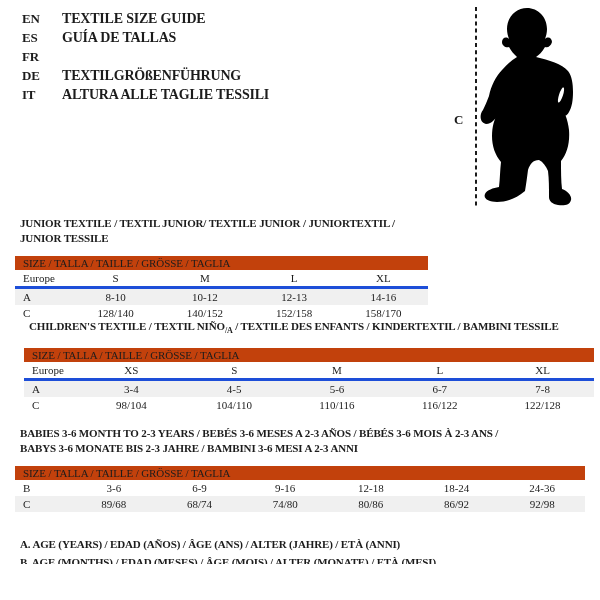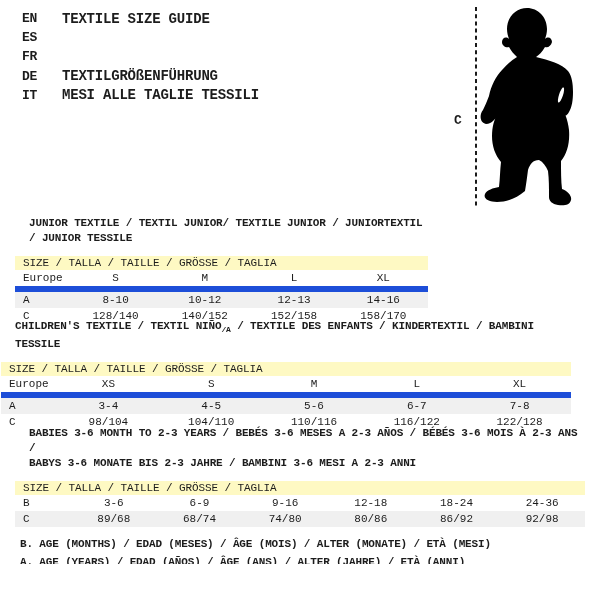--- a/index.html
+++ b/index.html
@@ -1,67 +1,68 @@
 <!DOCTYPE html>
 <html><head>
 <meta charset="utf-8">
 <style>
   html,body{margin:0;padding:0;background:#fff;}
   #canvas{
     position:relative;width:600px;height:564px;background:#ffffff;overflow:hidden;
-    font-family:Liberation Mono, monospace;color:#1c1c1c;
+    font-family:Liberation Serif, serif;color:#1c1c1c;
     -webkit-font-smoothing:antialiased;
   }
   
   .lang-header{position:absolute;left:22px;top:9px;}
   .lang-row{display:flex;height:19.2px;align-items:center;}
   .lang-code{width:40px;font-weight:bold;font-size:13px;letter-spacing:-0.2px;}
   .lang-label{font-weight:bold;font-size:14px;letter-spacing:-0.2px;white-space:nowrap;}
   
   .figure{position:absolute;left:445px;top:2px;margin:0;width:155px;height:212px;}
   
   .tbl{position:absolute;font-size:11px;}
   #tbl-0{left:15px;top:216px;width:413px;--cols:56px repeat(4,1fr);}
-  #tbl-1{left:1px;top:319px;width:570px;--cols:56px repeat(5,1fr);}
+  #tbl-1{left:24px;top:319px;width:570px;--cols:56px repeat(5,1fr);}
   #tbl-2{left:15px;top:426px;width:570px;--cols:56px repeat(6,1fr);}
-  .tbl-title{margin:0 0 10px 14px;font-weight:bold;font-size:11px;line-height:15px;letter-spacing:-0.15px;}
+  .tbl-title{margin:0 0 10px 5px;font-weight:bold;font-size:11px;line-height:15px;letter-spacing:-0.15px;}
   .tbl-title sub{font-size:8px;}
-  .size-bar{height:14px;line-height:14px;background:#fef9c3;padding-left:8px;color:#1c1c1c;letter-spacing:-0.1px;}
+  .size-bar{height:14px;line-height:14px;background:#c2410c;padding-left:8px;color:#1c1c1c;letter-spacing:-0.1px;}
   .row{display:grid;grid-template-columns:var(--cols);height:16px;align-items:center;}
   .row.shaded{background:#f0f0f0;}
-  .row.head-row{border-bottom:6px solid #1d4ed8;}
+  .row.head-row{border-bottom:3px solid #1d4ed8;}
   .cell.label{padding-left:8px;}
   .cell.val{text-align:center;}
   
   .footnotes{position:absolute;left:20px;top:536px;}
   .footnote{font-weight:bold;font-size:11px;line-height:17.5px;letter-spacing:-0.15px;white-space:nowrap;}
 </style>
 </head>
 <body>
 
 <div id="canvas">
 
   <header class="lang-header">
     <div class="lang-row">
       <span class="lang-code">EN</span>
       <span class="lang-label">TEXTILE SIZE GUIDE</span>
     </div>
     <div class="lang-row">
       <span class="lang-code">ES</span>
+      <span class="lang-label">GUÍA DE TALLAS</span>
     </div>
     <div class="lang-row">
       <span class="lang-code">FR</span>
     </div>
     <div class="lang-row">
       <span class="lang-code">DE</span>
       <span class="lang-label">TEXTILGRÖßENFÜHRUNG</span>
     </div>
     <div class="lang-row">
       <span class="lang-code">IT</span>
-      <span class="lang-label">MESI ALLE TAGLIE TESSILI</span>
+      <span class="lang-label">ALTURA ALLE TAGLIE TESSILI</span>
     </div>
   </header>
 
   <figure class="figure">
     <svg width="155" height="212" viewBox="0 0 155 212">
       <text x="9" y="122" font-size="13" font-weight="bold" fill="#1a1a1a">C</text>
       <line x1="31" y1="5" x2="31" y2="205" stroke="#1a1a1a" stroke-width="2" stroke-dasharray="4 3.2"></line>
       <g transform="translate(25,-2)">
         <path fill="#000000" d="M57,8
           C68,8 77,17 77,29 C77,33 76,36 75,39
@@ -175,17 +176,17 @@
           <div class="cell val">68/74</div>
           <div class="cell val">74/80</div>
           <div class="cell val">80/86</div>
           <div class="cell val">86/92</div>
           <div class="cell val">92/98</div>
         </div>
       </div>
   </section>
 
   <footer class="footnotes">
+      <div class="footnote">A. AGE (YEARS) / EDAD (AÑOS) / ÂGE (ANS) / ALTER (JAHRE) / ETÀ (ANNI)</div>
       <div class="footnote">B. AGE (MONTHS) / EDAD (MESES) / ÂGE (MOIS) / ALTER (MONATE) / ETÀ (MESI)</div>
-      <div class="footnote">A. AGE (YEARS) / EDAD (AÑOS) / ÂGE (ANS) / ALTER (JAHRE) / ETÀ (ANNI)</div>
     </footer>
 
 </div>
 
 </body></html>

